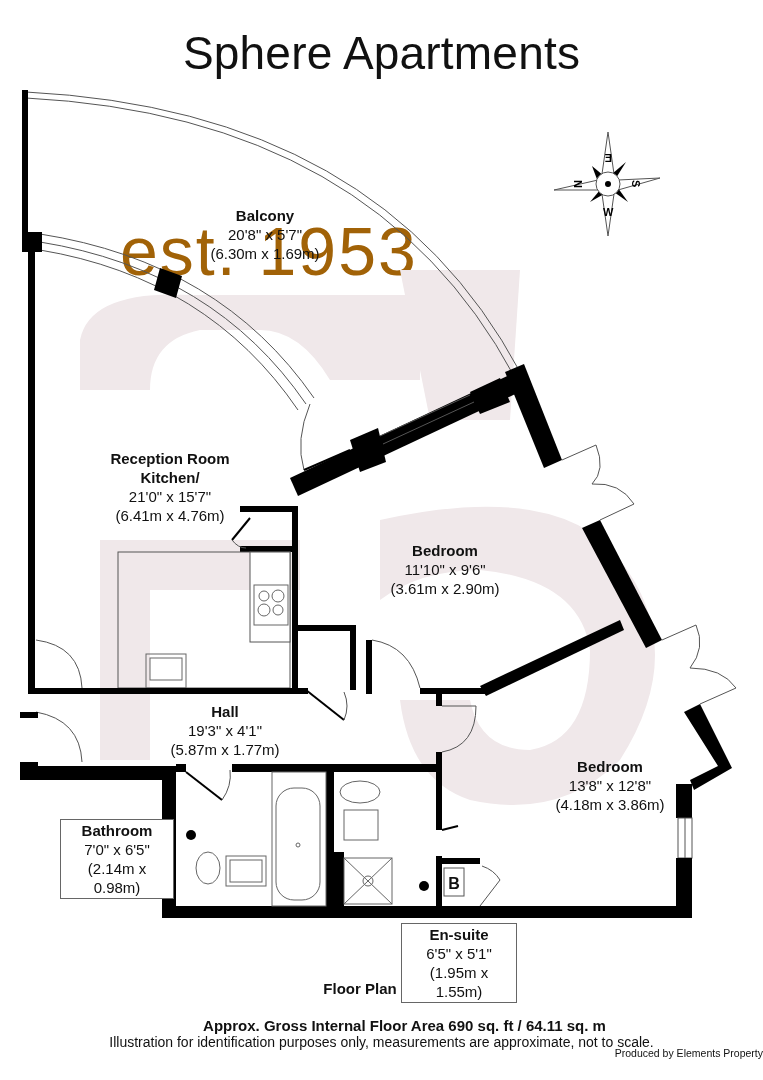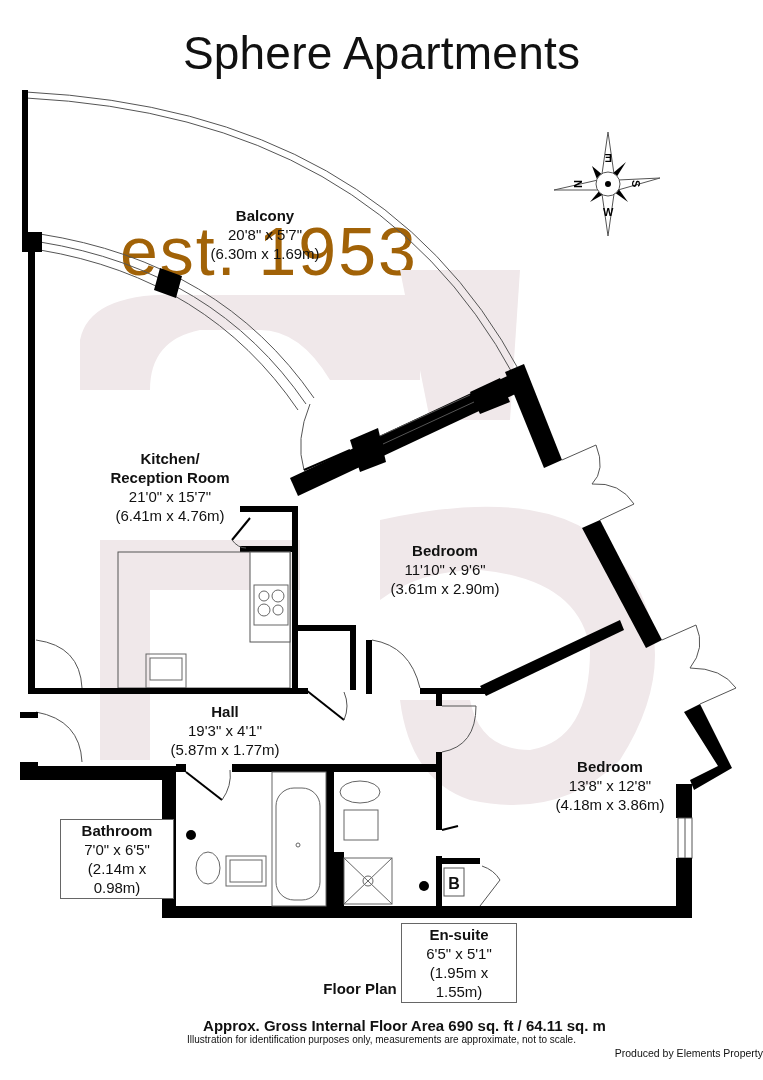--- a/index.html
+++ b/index.html
@@ -9,21 +9,21 @@
            font-size: 46px; font-weight: normal; letter-spacing: 0.2px; }
   svg.plan { position: absolute; left: 0; top: 0; }
   .label { position: absolute; text-align: center; line-height: 19px; font-size: 15px; }
   .label .name { font-weight: bold; display: block; }
   .label span { display: block; }
   .boxed { border: 1px solid #666; background: #fff; padding: 1px 3px; }
   .fp-title { position: absolute; left: 0; width: 720px; top: 980px; text-align: center;
               font-weight: bold; font-size: 15px; }
   .area { position: absolute; left: 0; width: 763px; top: 1017px; text-align: center;
           font-weight: bold; font-size: 15px; padding-left: 23px; }
-  .disclaimer { position: absolute; left: 0; width: 763px; top: 1034px; text-align: center; font-size: 10px; }
+  .disclaimer { position: absolute; left: 0; width: 763px; top: 1034px; text-align: center; font-size: 14px; }
   .producer { position: absolute; left: 0; width: 763px; top: 1047px; text-align: right; font-size: 10.5px; }
   .watermark-text { position: absolute; left: 120px; top: 212px; font-size: 68px; color: #a16207;
                     font-family: "Liberation Sans", sans-serif; letter-spacing: 2px; }
   .compass-letter { font-family: "Liberation Sans", sans-serif; font-size: 11px; font-weight: bold; }
 </style>
 </head>
 <body>
 
 <div class="title">Sphere Apartments</div>
 
@@ -191,22 +191,22 @@
   </g>
 </svg>
 
 <div class="label" style="left:190px; top:206px; width:150px;">
   <span class="name">Balcony</span>
   <span>20'8" x 5'7"</span>
   <span>(6.30m x 1.69m)</span>
 </div>
 
 <div class="label" style="left:70px; top:449px; width:200px;">
+  <span class="name">Reception Room</span>
   <span class="name">Kitchen/</span>
-  <span class="name">Reception Room</span>
   <span>21'0" x 15'7"</span>
   <span>(6.41m x 4.76m)</span>
 </div>
 
 <div class="label" style="left:370px; top:541px; width:150px;">
   <span class="name">Bedroom</span>
   <span>11'10" x 9'6"</span>
   <span>(3.61m x 2.90m)</span>
 </div>
 

